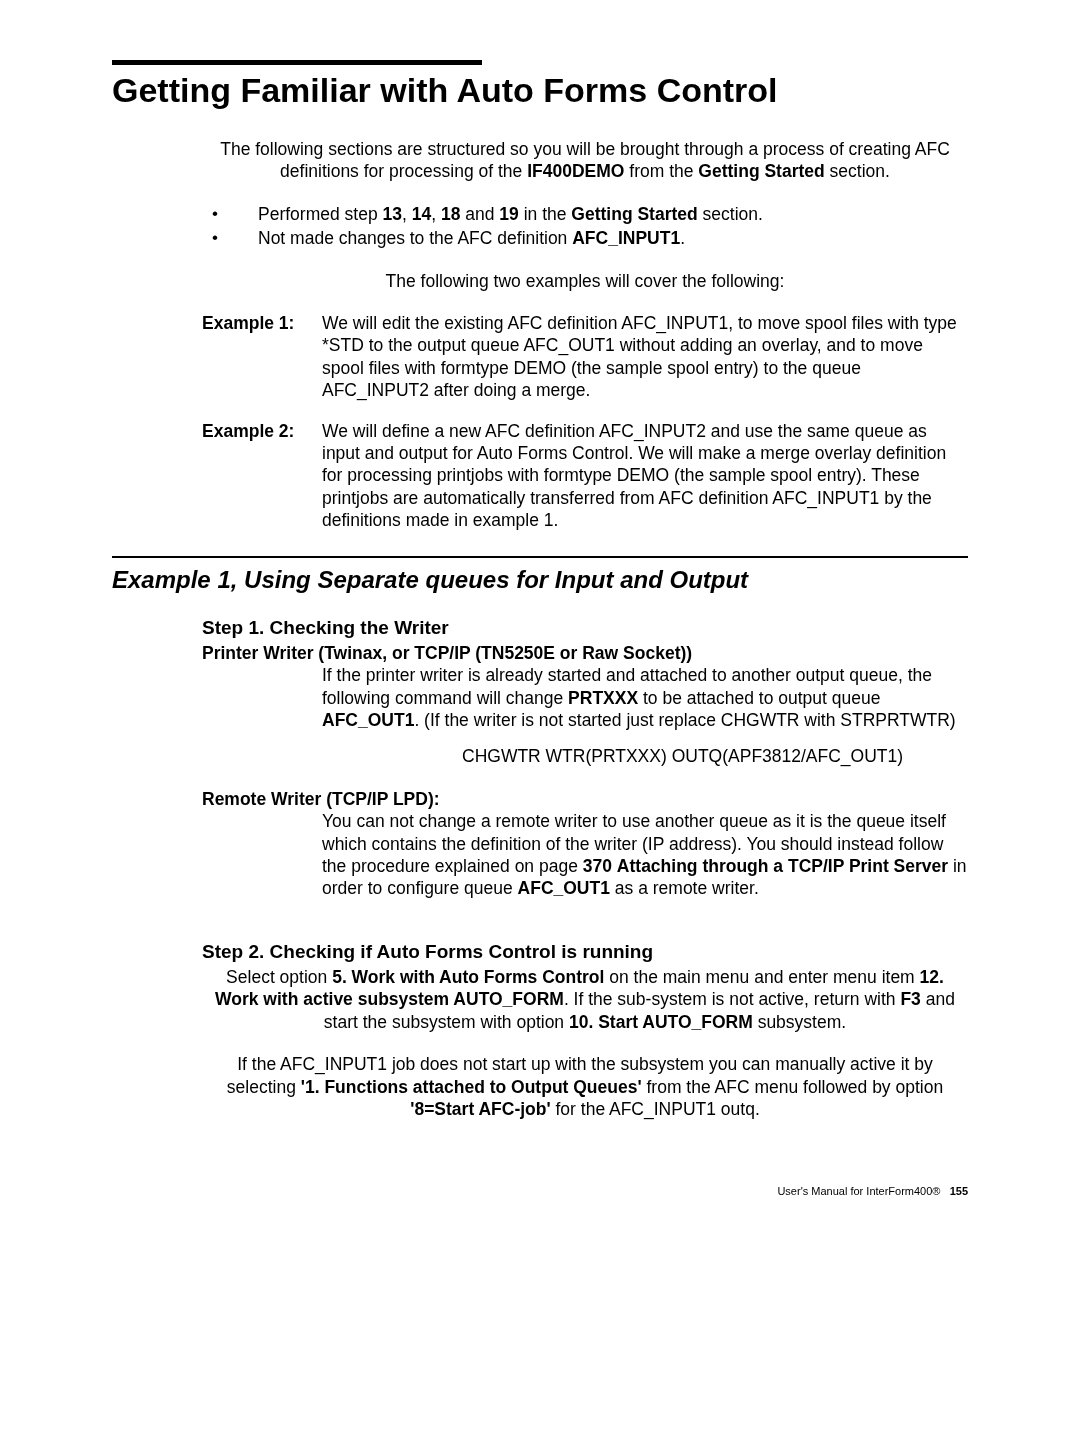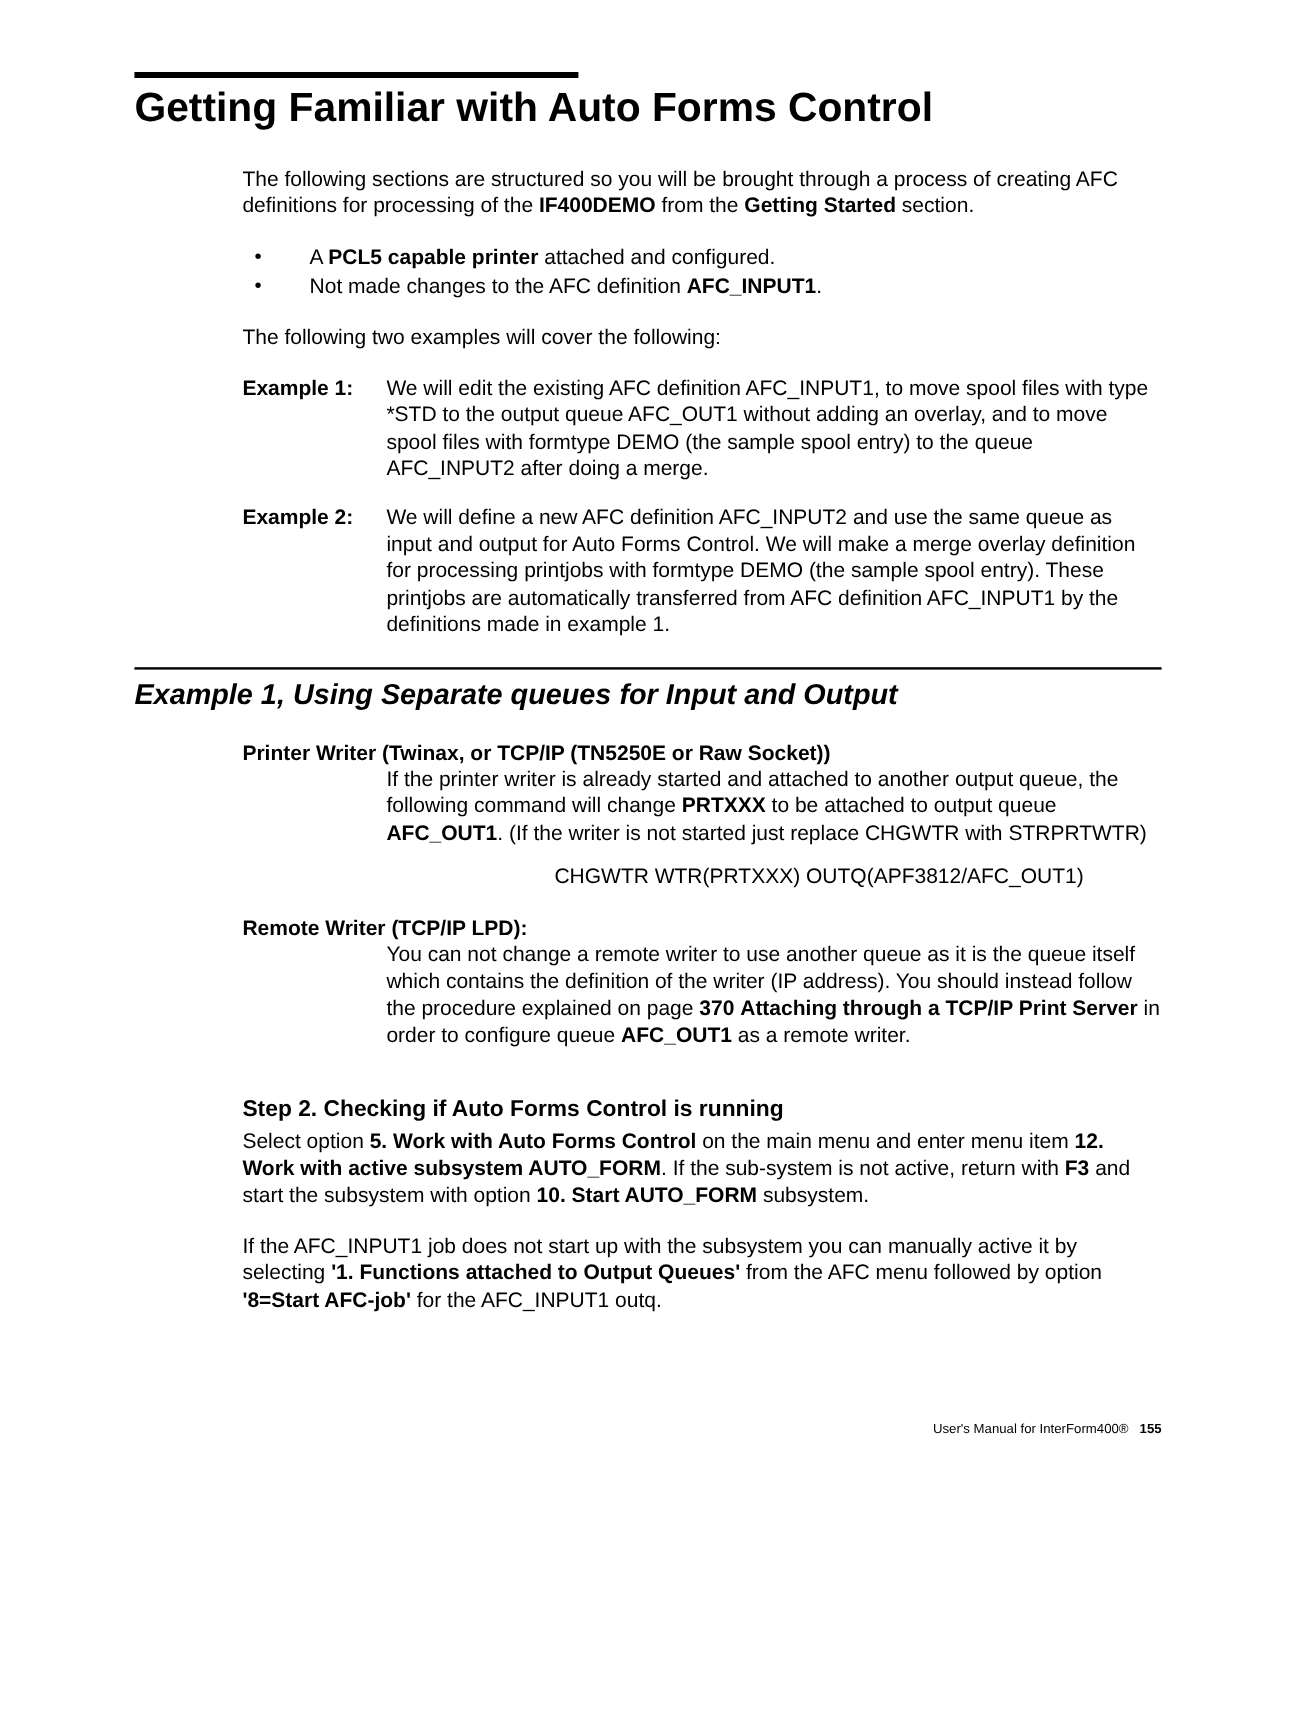--- a/index.html
+++ b/index.html
@@ -28,21 +28,21 @@
     font-size: 34px;
     font-weight: bold;
     margin: 0 0 28px 0;
     line-height: 1.15;
   }
   .body-indent {
     margin-left: 90px;
     font-size: 17.5px;
     line-height: 1.28;
   }
-  .para { margin: 0 0 20px 0; }
+  .para { margin: 0 0 20px 0; text-align: center; }
   .sub-bold {
     font-weight: bold;
     margin: 0 0 14px 0;
   }
   ul.bullets {
     list-style: none;
     padding: 0;
     margin: 0 0 20px 0;
   }
   ul.bullets li {
@@ -116,21 +116,21 @@
   <h1 class="page-title">Getting Familiar with Auto Forms Control</h1>
 
   <div class="body-indent">
     <p class="para">
       <span>The following sections are structured so you will be brought through a process of creating AFC definitions for processing of the </span><b>IF400DEMO</b><span> from the </span><b>Getting Started</b><span> section.</span>
     </p>
 
 
     <ul class="bullets">
       <li>
-        <span>A </span><b>PCL5 capable printer</b><span> attached and configured.</span>
+        <span>Performed step </span><b>13</b><span>, </span><b>14</b><span>, </span><b>18</b><span> and </span><b>19</b><span> in the </span><b>Getting Started</b><span> section.</span>
       </li>
       <li>
         <span>Not made changes to the AFC definition </span><b>AFC_INPUT1</b><span>.</span>
       </li>
     </ul>
 
     <p class="para">The following two examples will cover the following:</p>
 
     <div class="example-row">
       <div class="example-label">Example 1:</div>
@@ -140,20 +140,21 @@
     <div class="example-row">
       <div class="example-label">Example 2:</div>
       <div class="example-text">We will define a new AFC definition AFC_INPUT2 and use the same queue as input and output for Auto Forms Control. We will make a merge overlay definition for processing printjobs with formtype DEMO (the sample spool entry). These printjobs are automatically transferred from AFC definition AFC_INPUT1 by the definitions made in example 1.</div>
     </div>
   </div>
 
   <div class="section-rule"></div>
   <h2 class="section-title">Example 1, Using Separate queues for Input and Output</h2>
 
   <div class="body-indent">
+    <h3 class="step-title">Step 1. Checking the Writer</h3>
 
     <div class="def-block">
       <div class="def-head">Printer Writer (Twinax, or TCP/IP (TN5250E or Raw Socket))</div>
       <div class="def-body">
         <span>If the printer writer is already started and attached to another output queue, the following command will change </span><b>PRTXXX</b><span> to be attached to output queue </span><b>AFC_OUT1</b><span>. (If the writer is not started just replace CHGWTR with STRPRTWTR)</span>
         <div class="cmd-line">CHGWTR WTR(PRTXXX) OUTQ(APF3812/AFC_OUT1)</div>
       </div>
     </div>
 
     <div class="def-block" style="margin-bottom:40px;">

